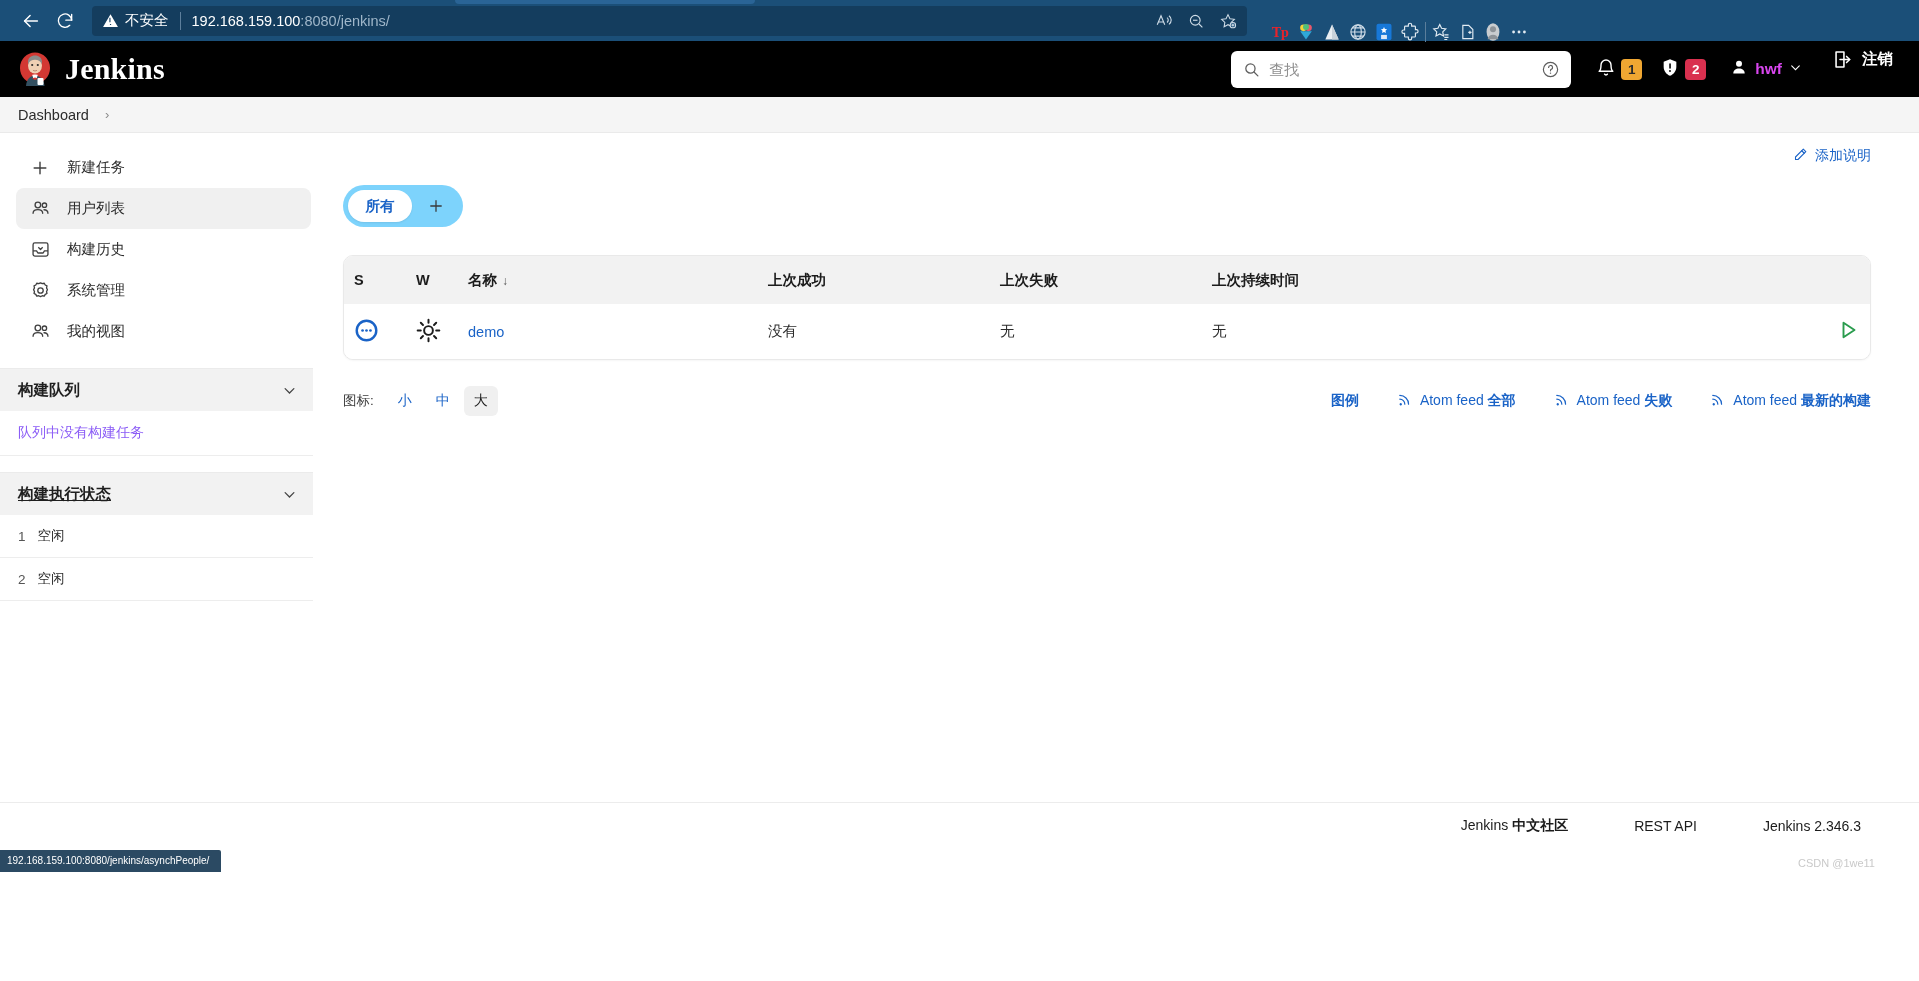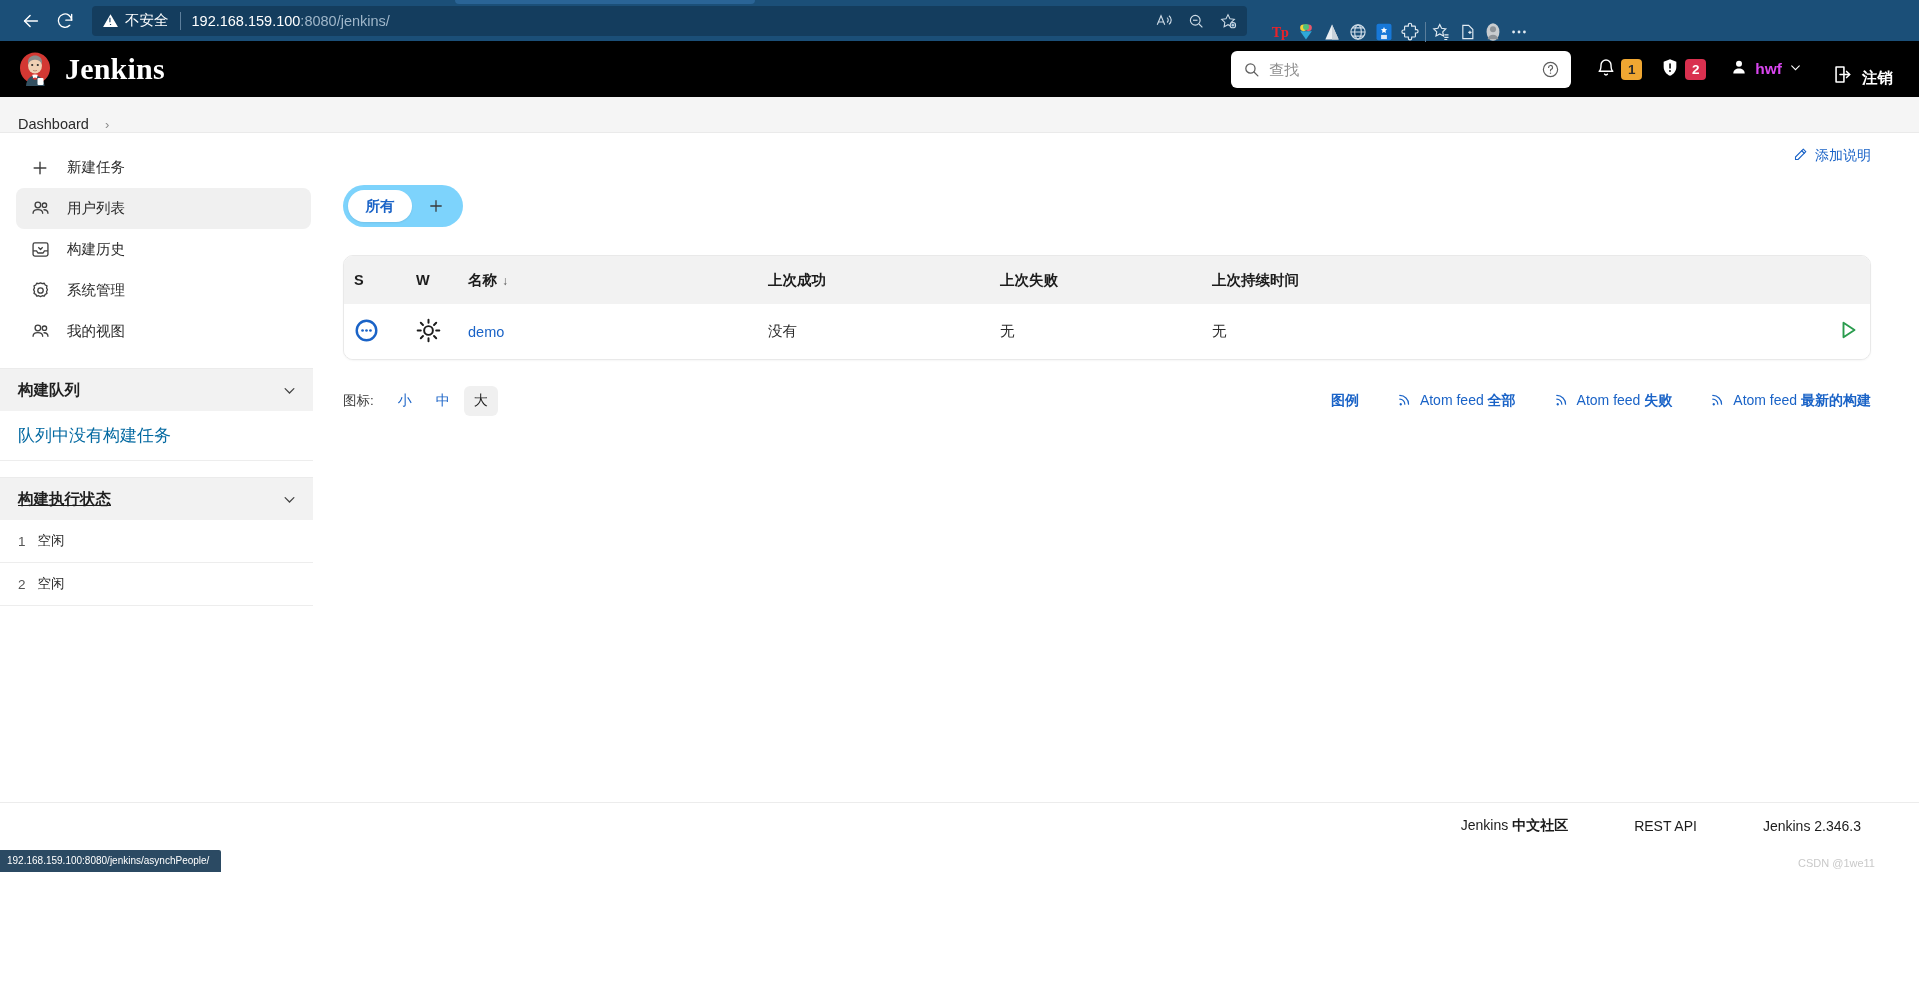--- a/index.html
+++ b/index.html
@@ -97,29 +97,29 @@
     padding: 0 5px;
   }
   .badge-amber { background: #f0a732; color: #2b2b2b; }
   .badge-red { background: #d9304f; }
   .user-btn {
     display: flex; align-items: center; gap: 7px;
     color: #d946ef; font-size: 15.5px; font-weight: 700;
     padding: 0 9px; height: 40px; margin-left: 6px;
   }
   .logout-btn {
-    display: flex; align-items: flex-end; gap: 8px;
+    display: flex; align-items: flex-start; gap: 8px;
     color: #ffffff; font-size: 15.5px; font-weight: 700;
     padding: 0 6px 0 12px; height: 40px; margin-left: 10px;
   }
 
   
   .breadcrumb-bar {
     height: 36px; background: #f5f5f5;
-    display: flex; align-items: flex-end;
+    display: flex; align-items: center;
     padding-left: 18px; gap: 16px;
     border-bottom: 1px solid #eaeaea;
   }
   .crumb { font-size: 14.5px; color: #2b2b2b; }
   .crumb-sep { color: #8a8a8a; font-size: 13px; }
 
   
   .page { display: flex; height: calc(981px - 41px - 56px - 36px); background: #ffffff; }
 
   
@@ -138,21 +138,21 @@
   }
   .side-section-hd {
     height: 42px; background: #f2f2f2;
     display: flex; align-items: center;
     padding: 0 16px 0 18px;
     font-size: 15.5px; font-weight: 700; color: #1f1f1f;
   }
   .side-section-hd .chev { margin-left: auto; color: #444; display: flex; }
   .side-section-hd .ul { text-decoration: underline; }
   .side-row {
-    padding: 13px 18px; font-size: 17px; color: #0369a1;
+    padding: 13px 18px; font-size: 14px; color: #8b5cf6;
     border-bottom: 1px solid #ededed;
   }
   .exec-row {
     display: flex; gap: 12px; align-items: center;
     padding: 12px 18px; font-size: 13.5px; color: #2b2b2b;
     border-bottom: 1px solid #ededed;
   }
   .exec-num { color: #555; }
 
   

